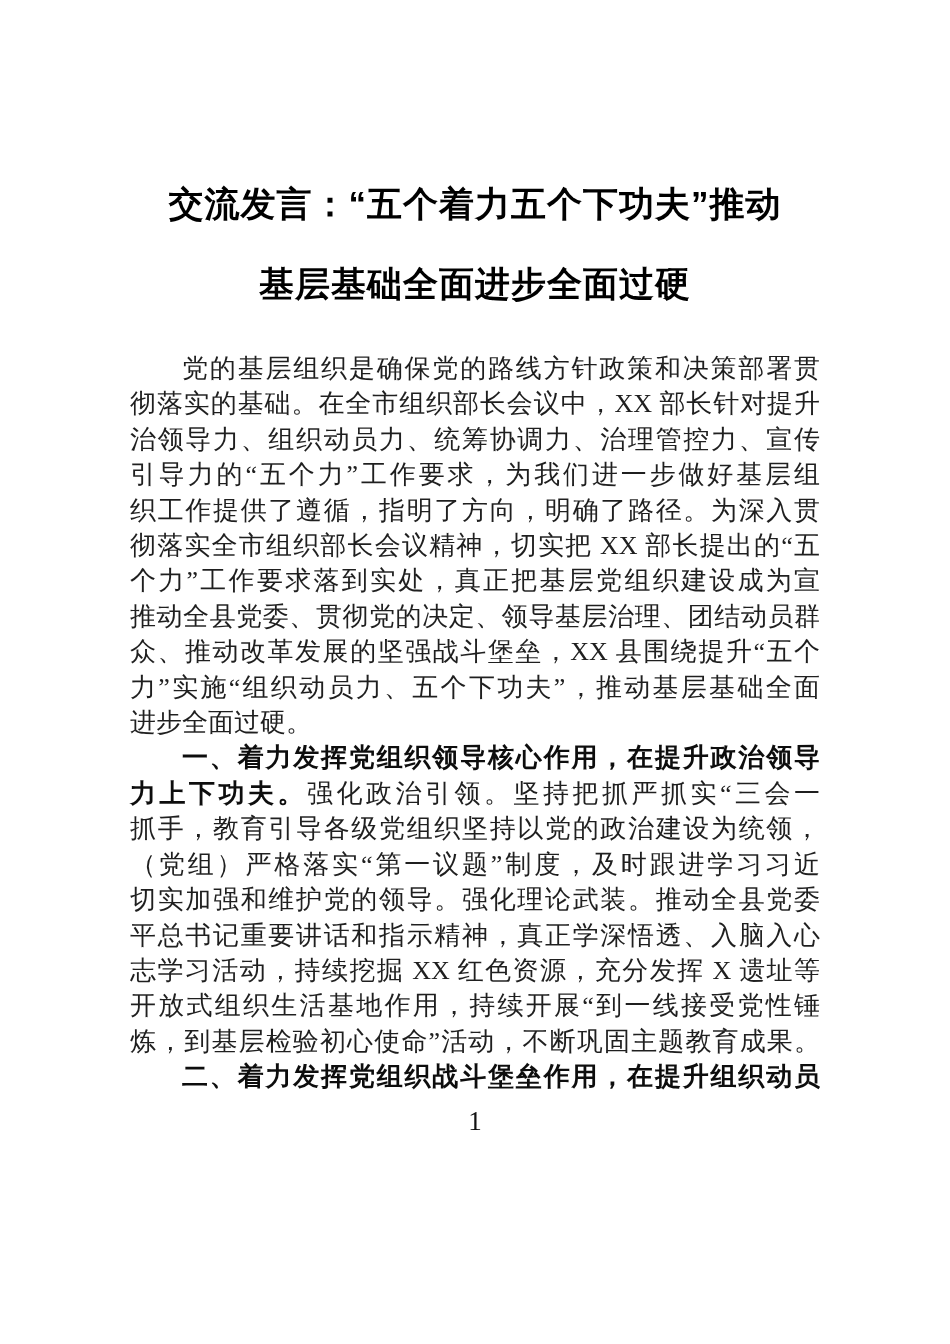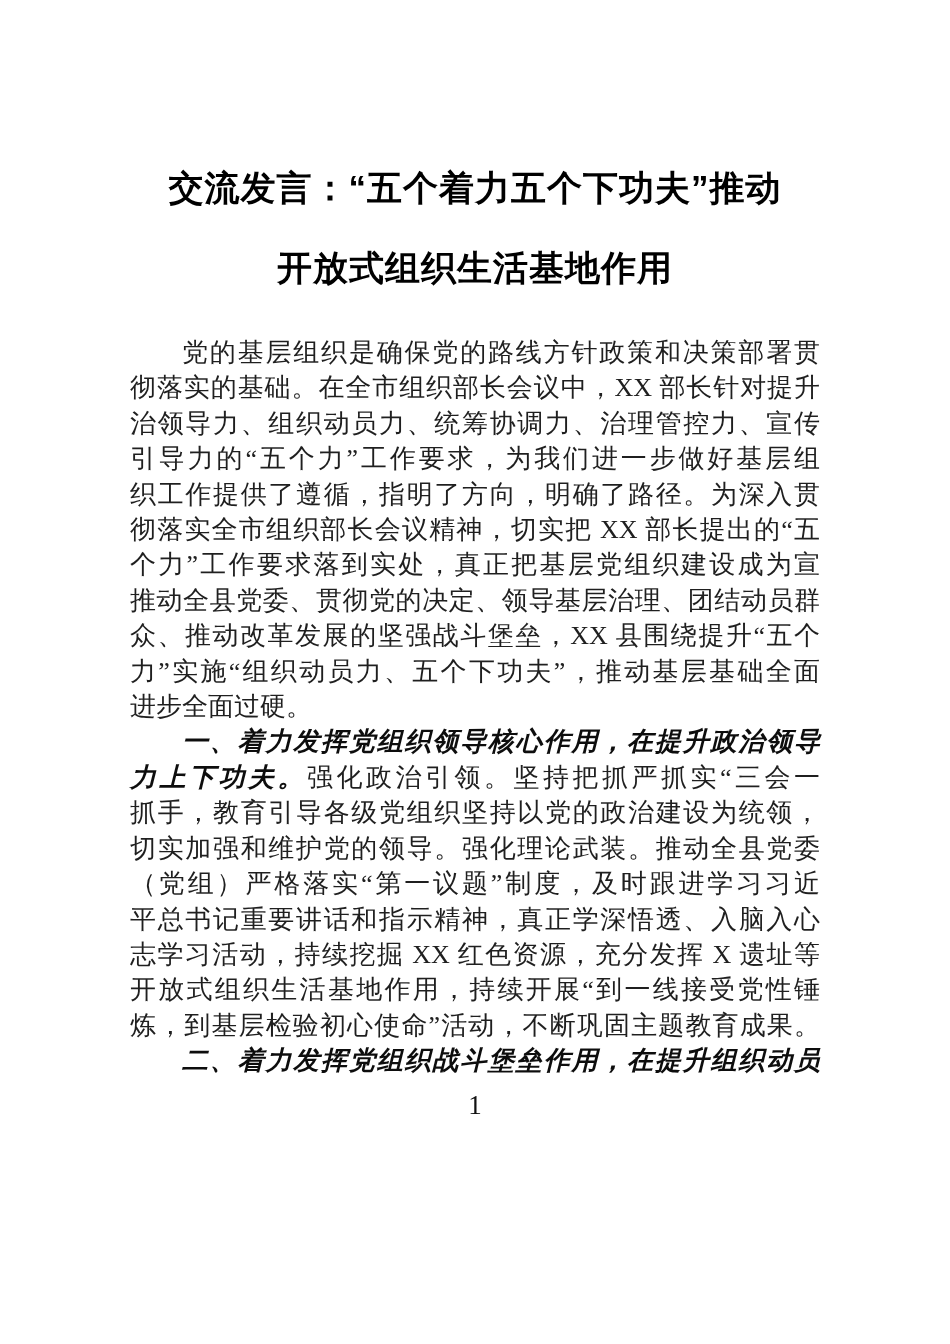--- a/index.html
+++ b/index.html
@@ -12,21 +12,21 @@
     width: 950px;
     height: 1344px;
     background: #ffffff;
     box-sizing: border-box;
     padding-top: 148px;
     overflow: hidden;
     color: #1f1f1f;
     font-family: "Liberation Serif", serif;
   }
   .doc-title {
-    margin: 0;
+    margin: 16px;
     text-align: center;
     font-family: "Liberation Sans", sans-serif;
     font-weight: 700;
     font-size: 35px;
     line-height: 80px;
     letter-spacing: 1px;
     color: #000000;
   }
   .doc-body {
     width: 690px;
@@ -41,57 +41,56 @@
   }
   .line.indent {
     text-indent: 2em;
   }
   .line.para-end {
     text-align-last: left;
   }
   .seg-bold {
     font-weight: 700;
     color: #0d0d0d;
-    font-style: italic;
   }
   .page-number {
     margin-top: 9px;
     text-align: center;
     font-size: 27px;
     line-height: 34px;
     color: #111111;
     font-family: "Liberation Serif", serif;
   }
 </style>
 </head>
 <body>
 
 <div class="page">
   <h1 class="doc-title">
     <div>交流发言：“五个着力五个下功夫”推动</div>
-    <div>开放式组织生活基地作用</div>
+    <div>基层基础全面进步全面过硬</div>
   </h1>
 
   <div class="doc-body">
       <div class="line indent"><span>党的基层组织是确保党的路线方针政策和决策部署贯</span></div>
       <div class="line"><span>彻落实的基础。在全市组织部长会议中，XX 部长针对提升</span></div>
       <div class="line"><span>治领导力、组织动员力、统筹协调力、治理管控力、宣传</span></div>
       <div class="line"><span>引导力的“五个力”工作要求，为我们进一步做好基层组</span></div>
       <div class="line"><span>织工作提供了遵循，指明了方向，明确了路径。为深入贯</span></div>
       <div class="line"><span>彻落实全市组织部长会议精神，切实把 XX 部长提出的“五</span></div>
       <div class="line"><span>个力”工作要求落到实处，真正把基层党组织建设成为宣</span></div>
       <div class="line"><span>推动全县党委、贯彻党的决定、领导基层治理、团结动员群</span></div>
       <div class="line"><span>众、推动改革发展的坚强战斗堡垒，XX 县围绕提升“五个</span></div>
       <div class="line"><span>力”实施“组织动员力、五个下功夫”，推动基层基础全面</span></div>
       <div class="line para-end"><span>进步全面过硬。</span></div>
       <div class="line indent"><span class="seg-bold">一、着力发挥党组织领导核心作用，在提升政治领导</span></div>
       <div class="line"><span class="seg-bold">力上下功夫。</span><span>强化政治引领。坚持把抓严抓实“三会一</span></div>
       <div class="line"><span>抓手，教育引导各级党组织坚持以党的政治建设为统领，</span></div>
+      <div class="line"><span>（党组）严格落实“第一议题”制度，及时跟进学习习近</span></div>
       <div class="line"><span>切实加强和维护党的领导。强化理论武装。推动全县党委</span></div>
-      <div class="line"><span>（党组）严格落实“第一议题”制度，及时跟进学习习近</span></div>
       <div class="line"><span>平总书记重要讲话和指示精神，真正学深悟透、入脑入心</span></div>
       <div class="line"><span>志学习活动，持续挖掘 XX 红色资源，充分发挥 X 遗址等</span></div>
       <div class="line"><span>开放式组织生活基地作用，持续开展“到一线接受党性锤</span></div>
       <div class="line"><span>炼，到基层检验初心使命”活动，不断巩固主题教育成果。</span></div>
       <div class="line indent"><span class="seg-bold">二、着力发挥党组织战斗堡垒作用，在提升组织动员</span></div>
     </div>
 
   <div class="page-number">1</div>
 </div>
 

